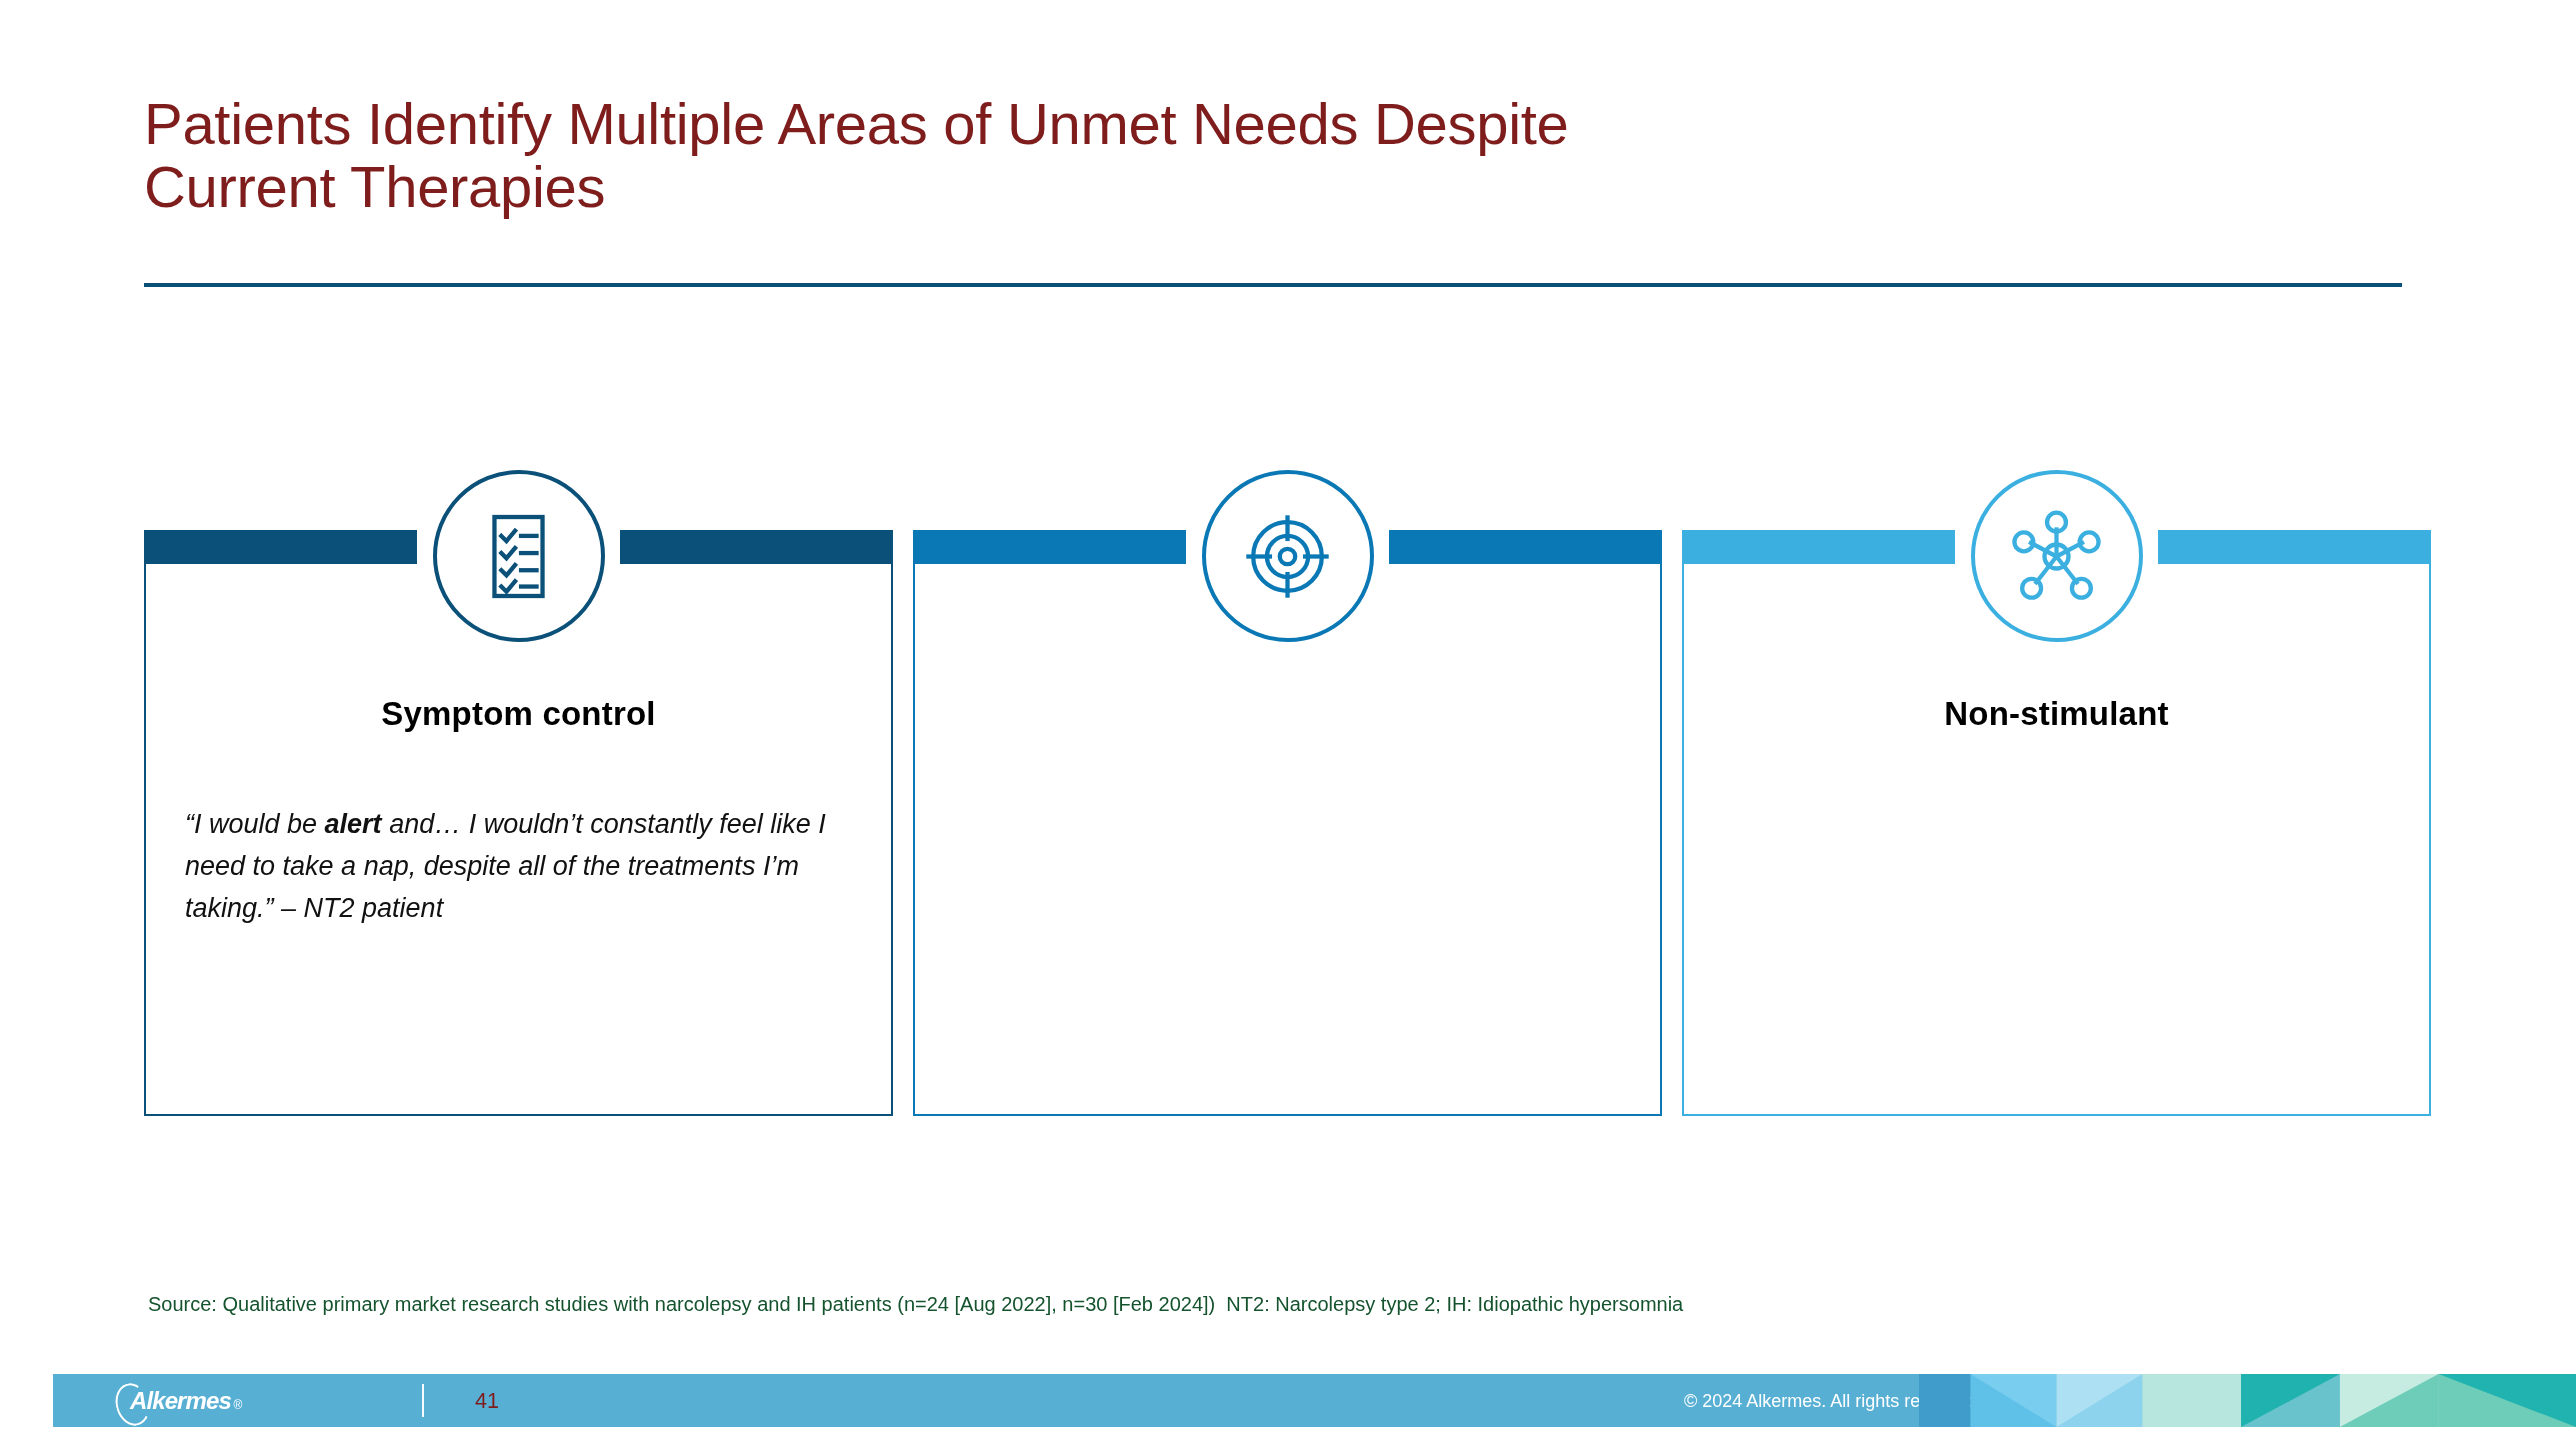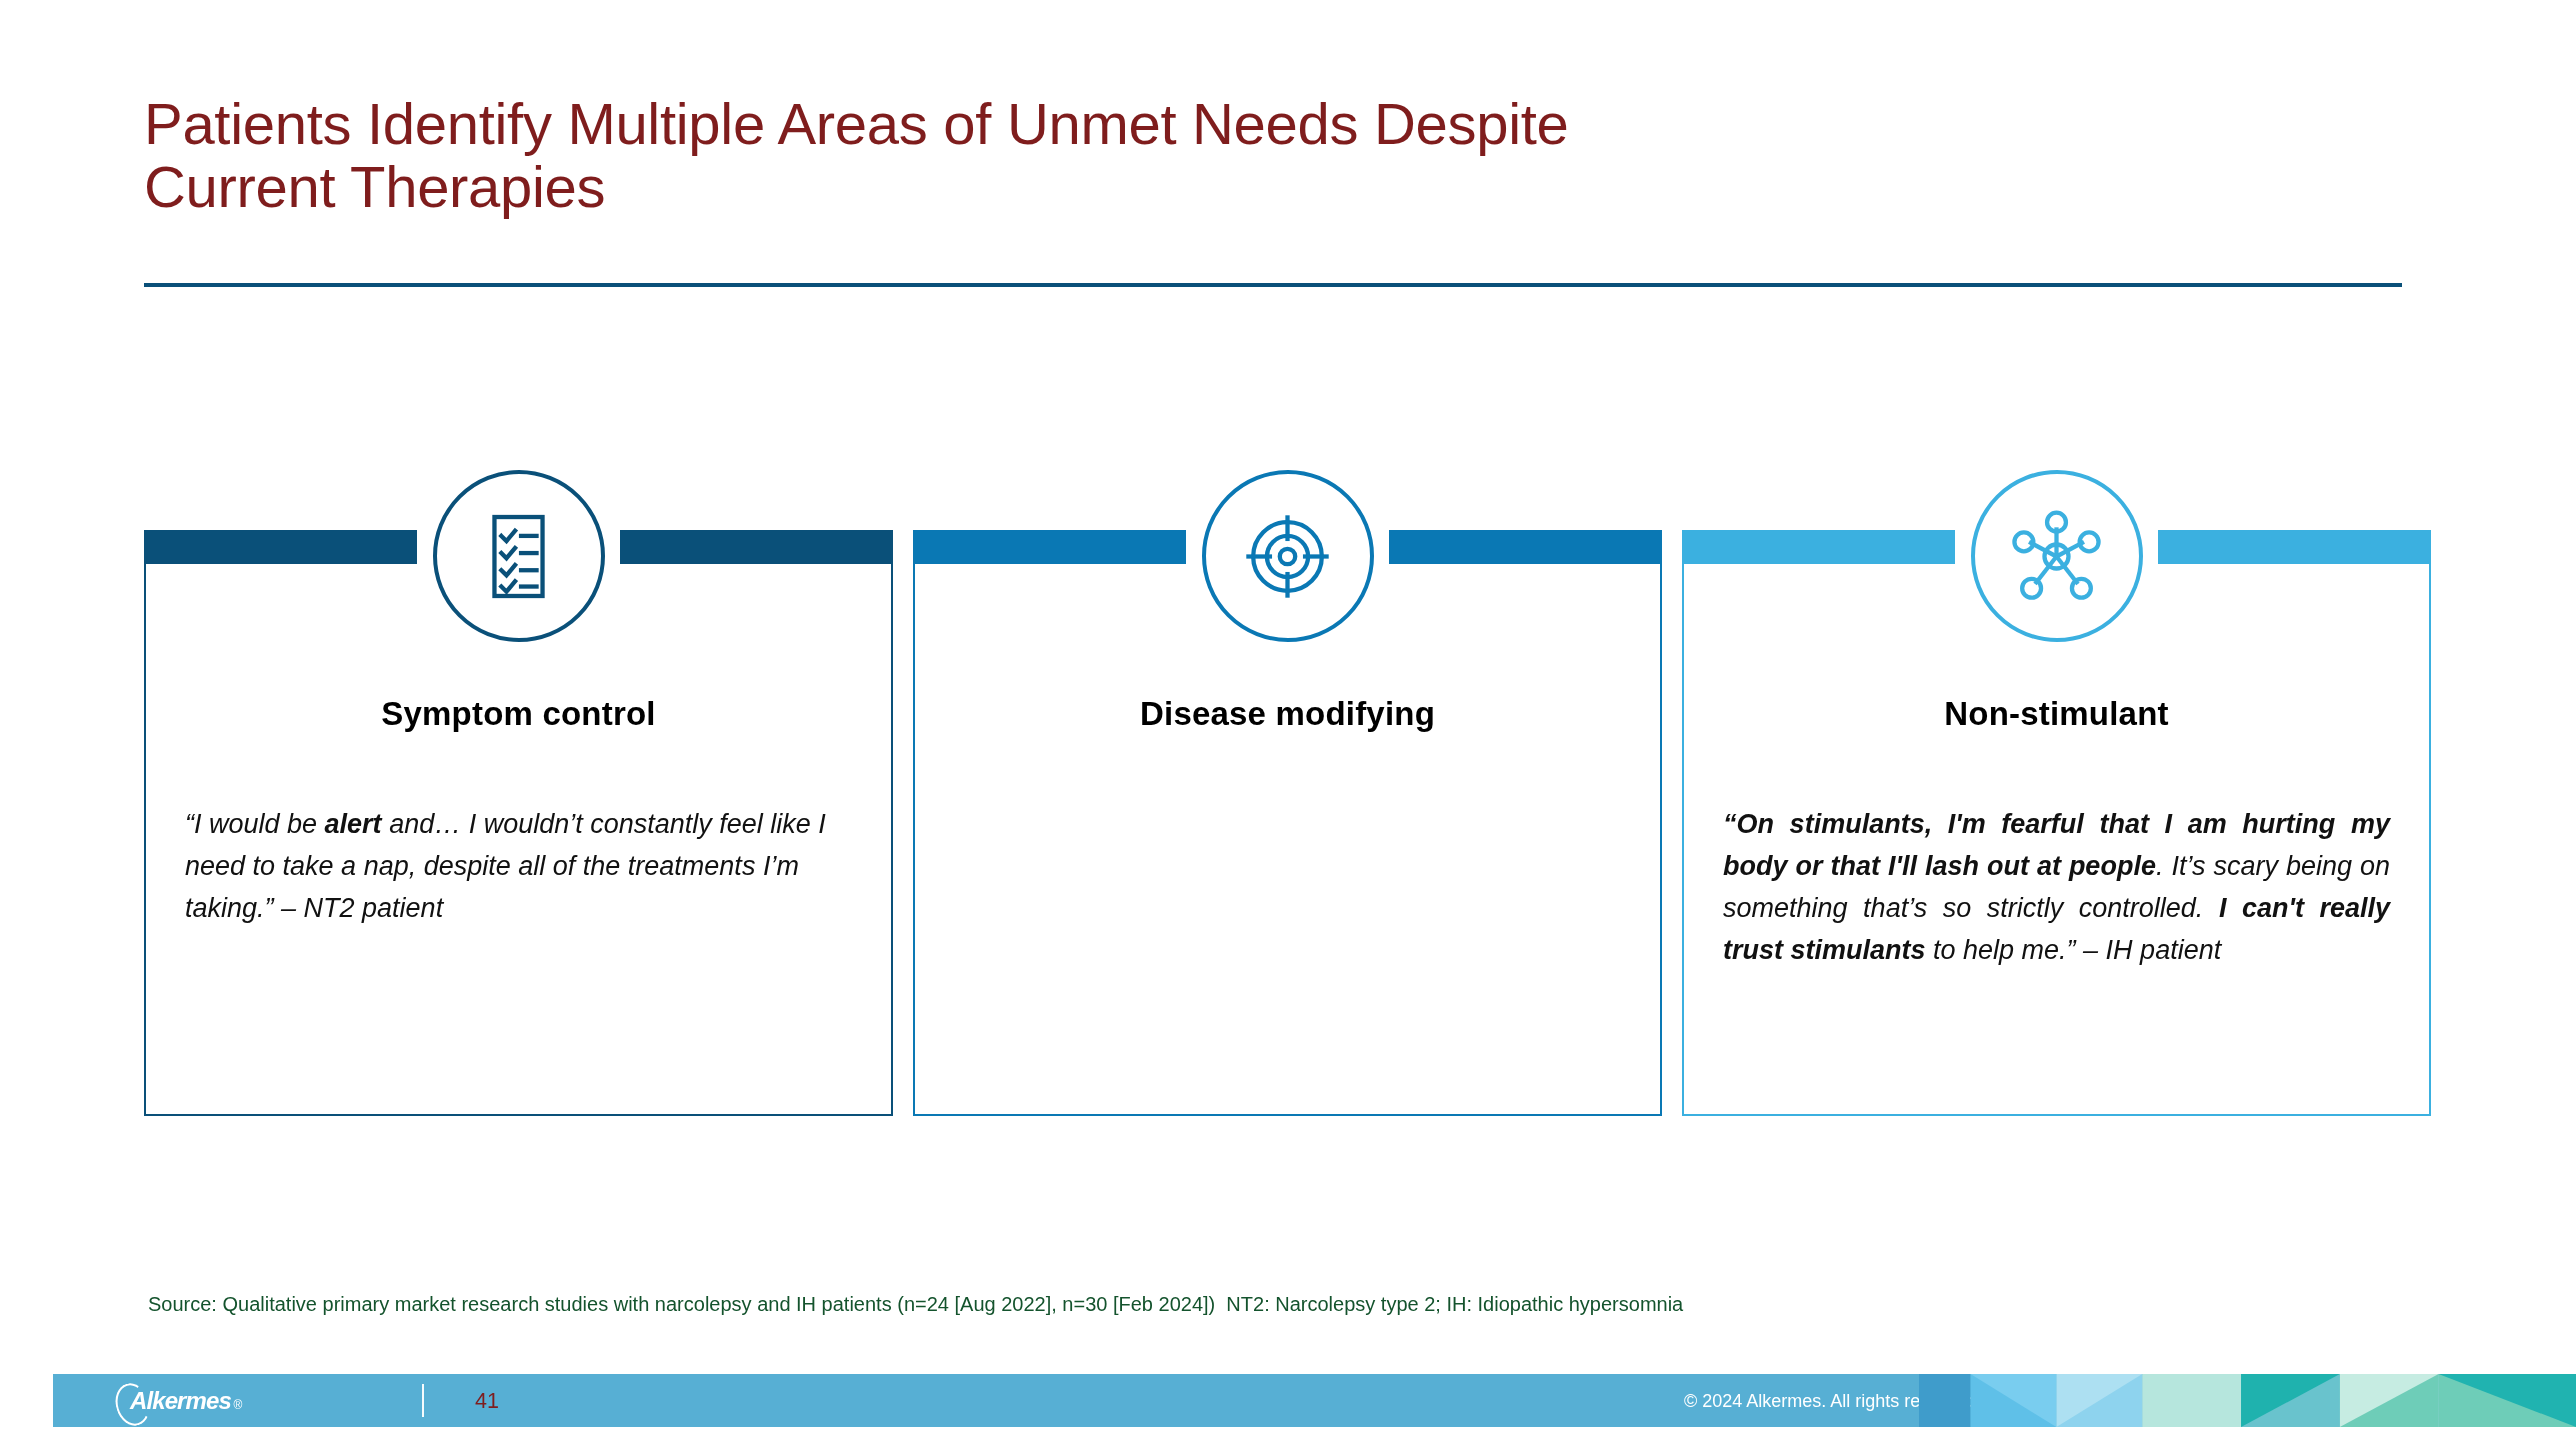--- a/index.html
+++ b/index.html
@@ -257,21 +257,20 @@
           <circle cx="60" cy="60" r="40"></circle>
           <circle cx="60" cy="60" r="24"></circle>
           <circle cx="60" cy="60" r="9"></circle>
           <line x1="60" y1="12" x2="60" y2="42"></line>
           <line x1="60" y1="78" x2="60" y2="108"></line>
           <line x1="12" y1="60" x2="42" y2="60"></line>
           <line x1="78" y1="60" x2="108" y2="60"></line>
         </g>
       </svg>
     </div>
-    <div class="card-title">Disease modifying</div>
   </div>
 
   <div class="card c2">
     <div class="card-box" style="border-color: rgb(59, 176, 224);"></div>
     <div class="topbar left" style="background: rgb(59, 176, 224);"></div>
     <div class="topbar right" style="background: rgb(59, 176, 224);"></div>
     <div class="icon-badge" style="border-color: rgb(59, 176, 224);">
       <svg width="103" height="103" viewBox="0 0 120 120" aria-hidden="true">
         <g stroke="#3bb0e0" stroke-width="5" fill="none">
           <line x1="60" y1="60" x2="60" y2="26"></line>
@@ -282,21 +281,20 @@
           <circle cx="60" cy="60" r="14"></circle>
           <circle cx="60" cy="20" r="11"></circle>
           <circle cx="22" cy="43" r="11"></circle>
           <circle cx="98" cy="43" r="11"></circle>
           <circle cx="31" cy="97" r="11"></circle>
           <circle cx="89" cy="97" r="11"></circle>
         </g>
       </svg>
     </div>
     <div class="card-title">Non-stimulant</div>
-    <div class="card-quote"><b>“On stimulants, I'm fearful that I am hurting my body or that I'll lash out at people</b><span>. It’s scary being on something that’s so strictly controlled. </span><b>I can't really trust stimulants</b><span> to help me.”  – IH patient</span></div>
   </div>
 
 </div>
 
 <div class="source-note">Source: Qualitative primary market research studies with narcolepsy and IH patients (n=24 [Aug 2022], n=30 [Feb 2024])  NT2: Narcolepsy type 2; IH: Idiopathic hypersomnia</div>
 
 <div class="footer" style="background: rgb(87, 175, 212);">
   <div class="footer-logo">
     <span class="logo-swoosh"></span>
     <span class="logo-word">Alkermes</span>

